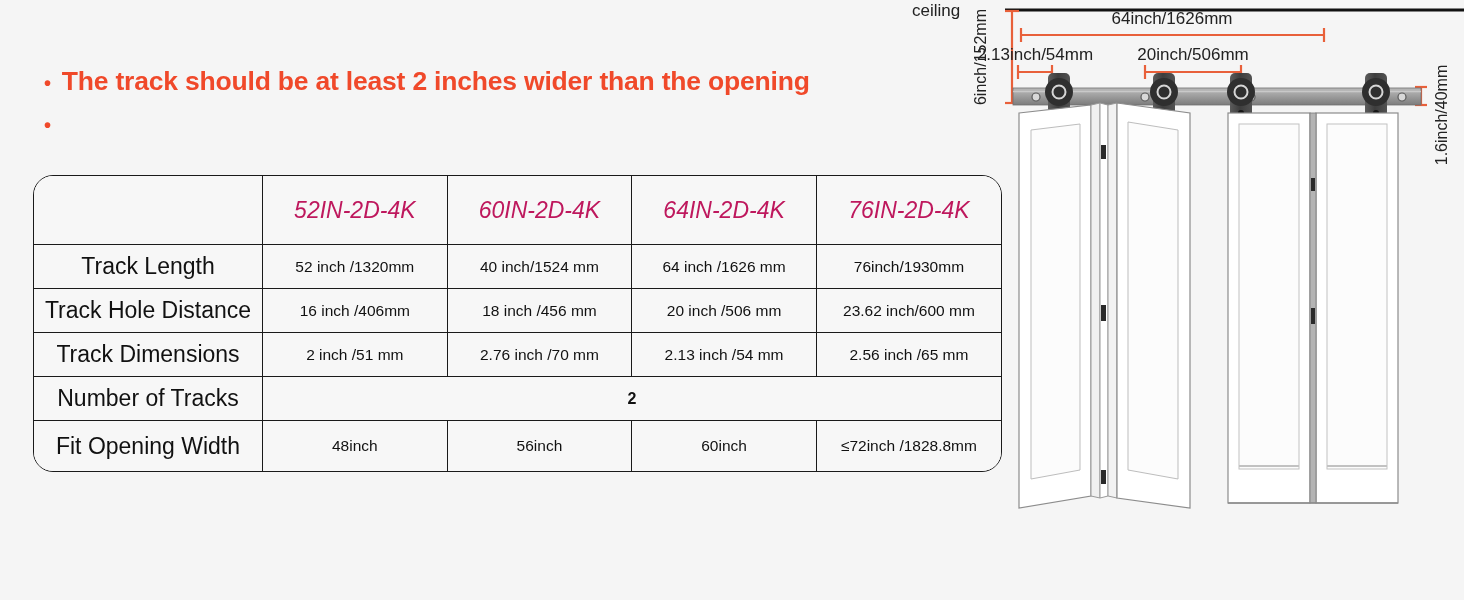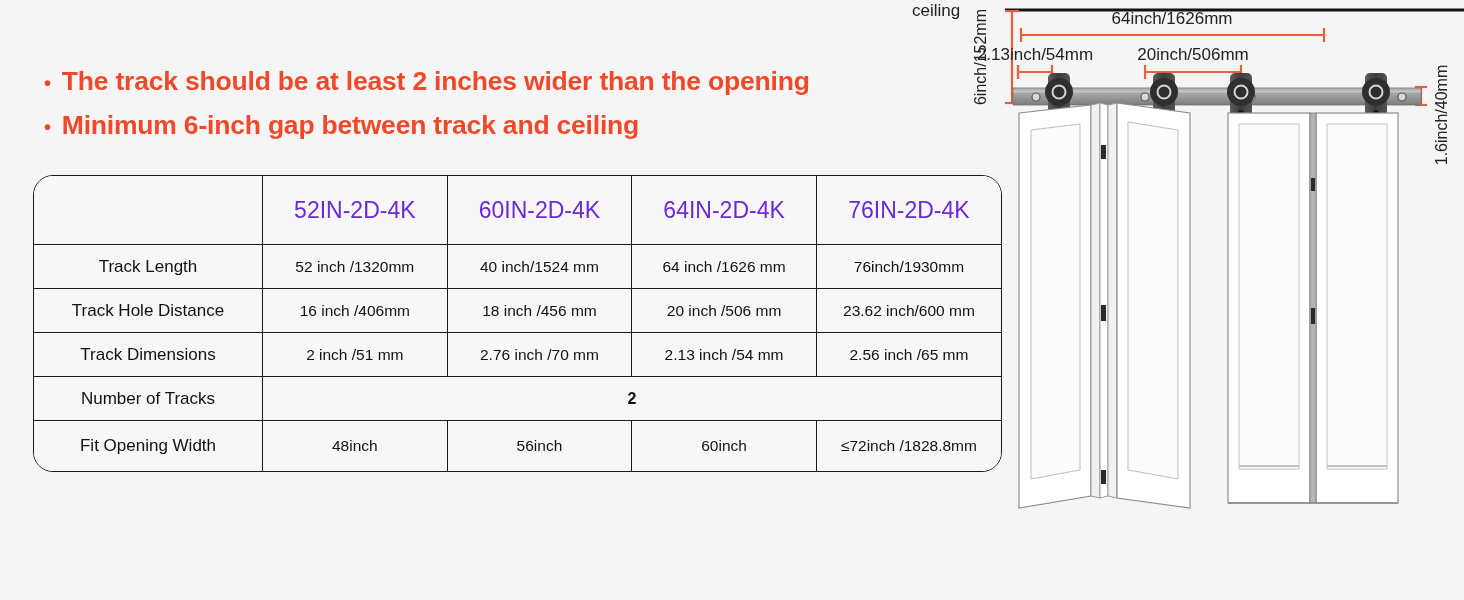--- a/index.html
+++ b/index.html
@@ -63,28 +63,29 @@
     background: #f7f7f7;
   }
   
   table.spec tr td:first-child { border-left: none; }
   table.spec tr td:last-child  { border-right: none; }
   table.spec tr:first-child td { border-top: none; }
   table.spec tr:last-child td  { border-bottom: none; }
 
   td.rowlabel {
     width: 226px;
-    font-size: 17px;
+    font-size: 23px;
     height: 41px;
     color: #111;
   }
   td.headcell {
     font-size: 23px;
     height: 66px;
-    color: #6d28d9;
+    color: #be185d;
+    font-style: italic;
   }
   td.valcell {
     font-size: 15.5px;
     height: 41px;
     color: #111;
   }
   td.mergecell {
     font-size: 16px;
     font-weight: bold;
     height: 41px;
@@ -105,21 +106,20 @@
 </head>
 <body>
 
 <div id="notes">
   <div class="note-line">
     <span class="note-bullet">•</span>
     <span>The track should be at least 2 inches wider than the opening</span>
   </div>
   <div class="note-line">
     <span class="note-bullet">•</span>
-    <span>Minimum 6-inch gap between track and ceiling</span>
   </div>
 </div>
 
 <div id="spec-table">
   <table class="spec">
     <tbody>
       <tr>
         <td class="rowlabel corner headcell"></td>
         <td class="headcell">52IN-2D-4K</td>
         <td class="headcell">60IN-2D-4K</td>

